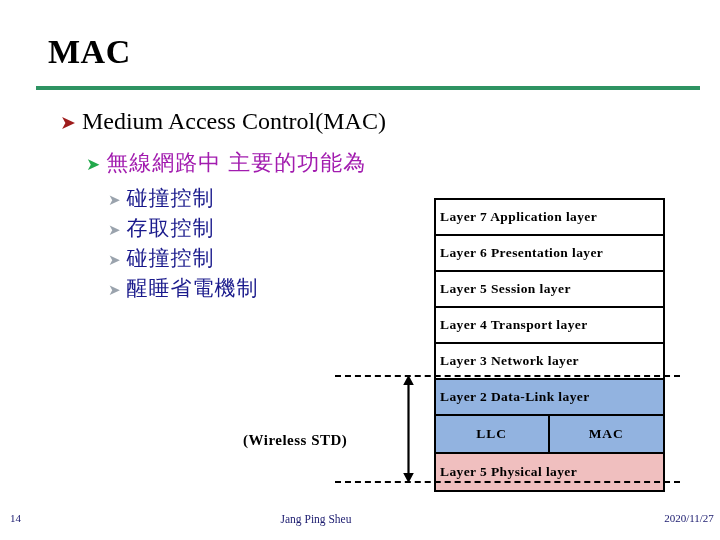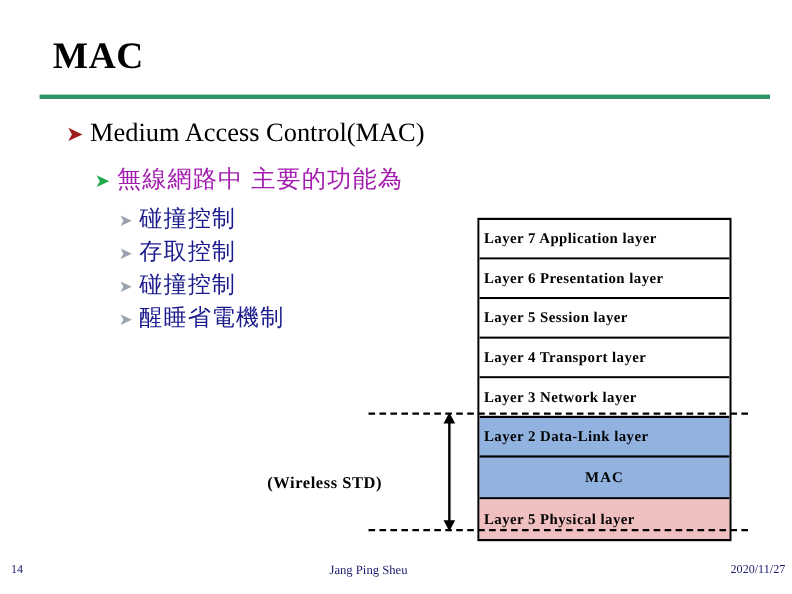--- a/index.html
+++ b/index.html
@@ -174,21 +174,20 @@
     font-family: "Liberation Serif", serif;
   }
   .footer-author {
     position: absolute;
     left: 0;
     top: 513px;
     width: 632px;
     text-align: center;
     font-size: 11.5px;
     color: #1a1a6e;
-    margin-left: 19px;
   }
   .footer-date {
     position: absolute;
     left: 660px;
     top: 512px;
     width: 58px;
     font-size: 11px;
     color: #1a1a6e;
     line-height: 12px;
     word-break: break-all;
@@ -231,20 +230,21 @@
   </div>
 
   <div id="osi-stack">
     <div class="osi-row">Layer 7  Application layer</div>
     <div class="osi-row">Layer 6  Presentation layer</div>
     <div class="osi-row">Layer 5  Session layer</div>
     <div class="osi-row">Layer 4  Transport layer</div>
     <div class="osi-row">Layer 3  Network layer</div>
     <div class="osi-row blue">Layer 2  Data-Link layer</div>
     <div class="osi-split">
+      <div class="half left">LLC</div>
       <div class="half">MAC</div>
     </div>
     <div class="osi-row pink">Layer 5  Physical layer</div>
   </div>
 
   <div class="dash-line dash-top"></div>
   <div class="dash-line dash-bottom"></div>
 
   <div class="span-arrow">
     <svg width="13" height="108" viewBox="0 0 13 108" xmlns="http://www.w3.org/2000/svg">

